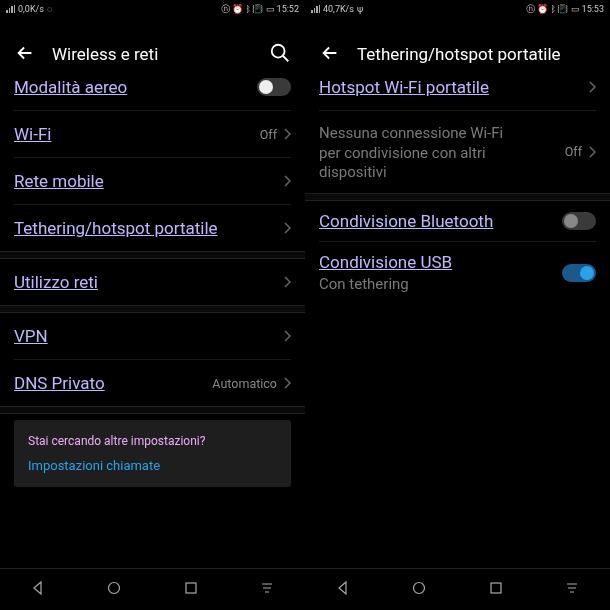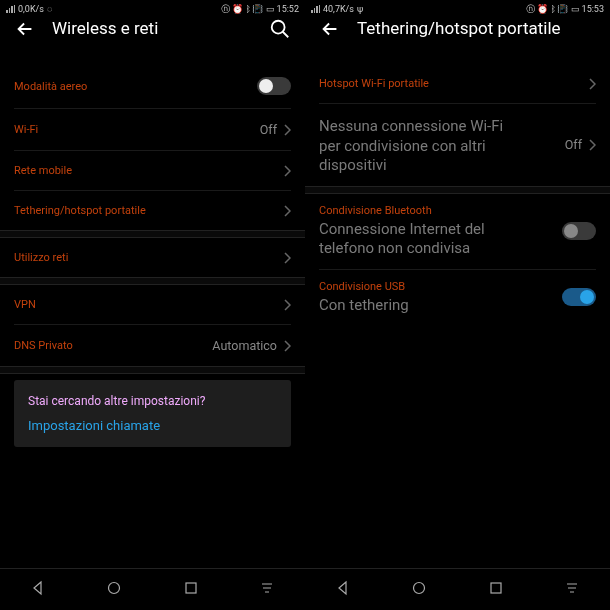--- a/index.html
+++ b/index.html
@@ -2,28 +2,28 @@
 <html><head>
 <meta charset="utf-8">
 <style>
 * { margin: 0; padding: 0; box-sizing: border-box; }
 body { background: #fff; font-family: -apple-system, Roboto, Arial, sans-serif; width: 610px; height: 610px; overflow: hidden; }
 .container { display: flex; width: 610px; height: 610px; }
 .phone { width: 305px; height: 610px; background: #000; color: #fff; display: flex; flex-direction: column; position: relative; }
 .status-bar { height: 18px; display: flex; align-items: center; justify-content: space-between; padding: 0 6px; font-size: 9px; color: #ccc; }
 .status-left { display: flex; align-items: center; gap: 3px; justify-content: space-between; }
 .status-right { display: flex; align-items: center; gap: 2px; }
-.header { height: 46px; display: flex; align-items: flex-start; padding: 0 14px; gap: 16px; }
+.header { height: 46px; display: flex; align-items: flex-end; padding: 0 14px; gap: 16px; }
 .header-title { font-size: 17px; font-weight: 400; flex: 1; color: #fff; }
 .back-icon, .search-icon { width: 22px; height: 22px; display: flex; align-items: center; justify-content: center; }
 .content { flex: 1; overflow: hidden; }
 .item { padding: 13px 14px; display: flex; align-items: center; justify-content: space-between; position: relative; }
 .item.tall { padding: 10px 14px; align-items: flex-start; flex-direction: column; }
 .item.tall .item-row { display: flex; width: 100%; justify-content: space-between; align-items: flex-start; }
-.item-label { font-size: 11px; color: #c2410c; }
+.item-label { font-size: 17px; color: #c4b5fd; text-decoration: underline; }
 .item-sub { font-size: 15px; color: #7a7a7a; margin-top: 3px; line-height: 1.3; max-width: 200px; }
 .item-value { font-size: 12.5px; color: #888; margin-right: 6px; }
 .item-right { display: flex; align-items: center; }
 .chevron { color: #666; }
 .divider { height: 1px; background: #1a1a1a; margin: 0 14px; }
 .section-gap { height: 8px; background: #0a0a0a; border-top: 1px solid #222; border-bottom: 1px solid #222; }
 .toggle { width: 34px; height: 18px; border-radius: 10px; background: #3a3a3a; position: relative; display: flex; align-items: center; }
 .toggle.off .knob { left: 2px; background: #888; }
 .toggle.on { background: #1a5a8a; }
 .toggle.on .knob { left: 18px; background: #29a3e8; }
@@ -204,21 +204,20 @@
                 <path d="M2 1l5 5-5 5"></path>
               </svg>
         </div>
       </div>
     </div>
     <div class="section-gap"></div>
     <div class="item tall">
       <div class="item-row">
         <div>
           <div class="item-label">Condivisione Bluetooth</div>
-          <div class="item-sub">Connessione Internet del telefono non condivisa</div>
         </div>
         <div class="toggle off" style="align-self:center">
               <div class="knob"></div>
             </div>
       </div>
     </div>
     <div class="divider"></div>
     <div class="item tall">
       <div class="item-row">
         <div>

